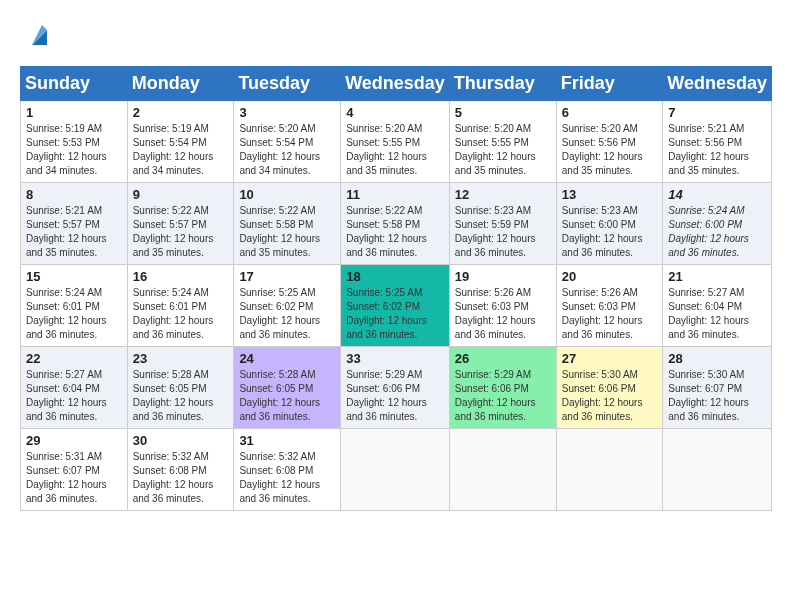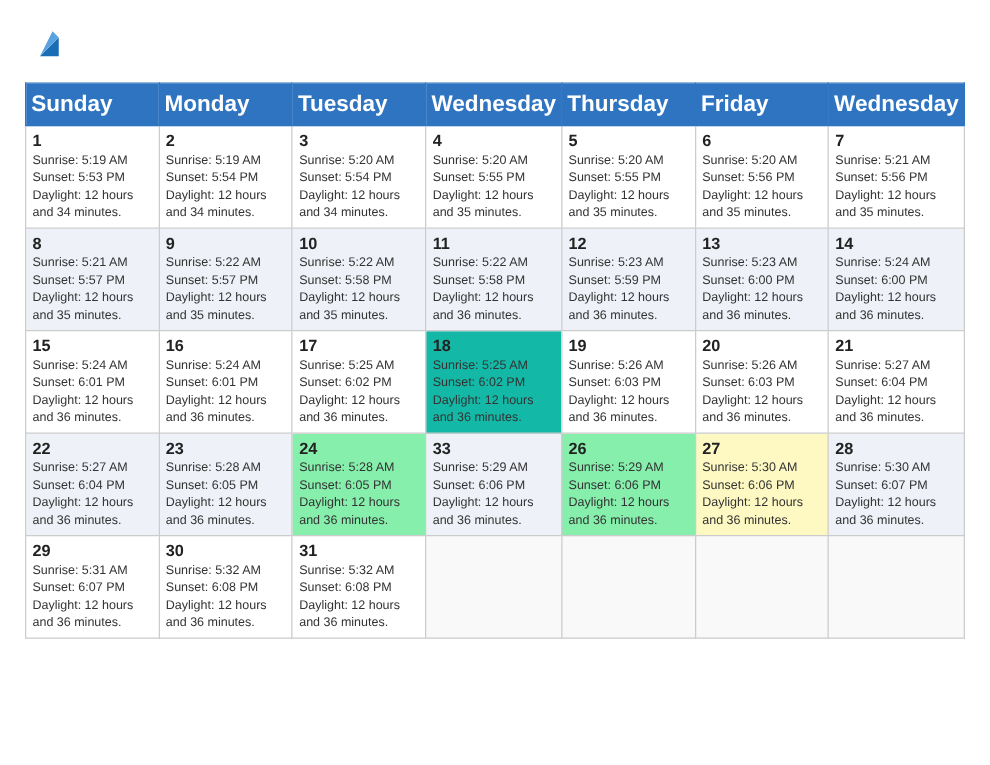--- a/index.html
+++ b/index.html
@@ -219,21 +219,21 @@
         </div>
       </td>
         <td style="background: rgb(238, 242, 248);">
         <span class="day-num">13</span>
         <div class="day-info">
           Sunrise: 5:23 AM<br>
           Sunset: 6:00 PM<br>
           Daylight: 12 hours and 36 minutes.
         </div>
       </td>
-        <td style="background: rgb(238, 242, 248);">
+        <td style="background: rgb(238, 242, 248); font-style: italic;">
         <span class="day-num">14</span>
         <div class="day-info">
           Sunrise: 5:24 AM<br>
           Sunset: 6:00 PM<br>
           Daylight: 12 hours and 36 minutes.
         </div>
       </td>
       </tr>
       <tr>
         <td style="background: rgb(255, 255, 255);">
@@ -303,21 +303,21 @@
         </div>
       </td>
         <td style="background: rgb(238, 242, 248);">
         <span class="day-num">23</span>
         <div class="day-info">
           Sunrise: 5:28 AM<br>
           Sunset: 6:05 PM<br>
           Daylight: 12 hours and 36 minutes.
         </div>
       </td>
-        <td style="background: #86efac; margin-top: 38px;">
+        <td style="background: #c4b5fd; margin-top: 38px;">
         <span class="day-num">24</span>
         <div class="day-info">
           Sunrise: 5:28 AM<br>
           Sunset: 6:05 PM<br>
           Daylight: 12 hours and 36 minutes.
         </div>
       </td>
         <td style="background: rgb(238, 242, 248);">
         <span class="day-num">33</span>
         <div class="day-info">

